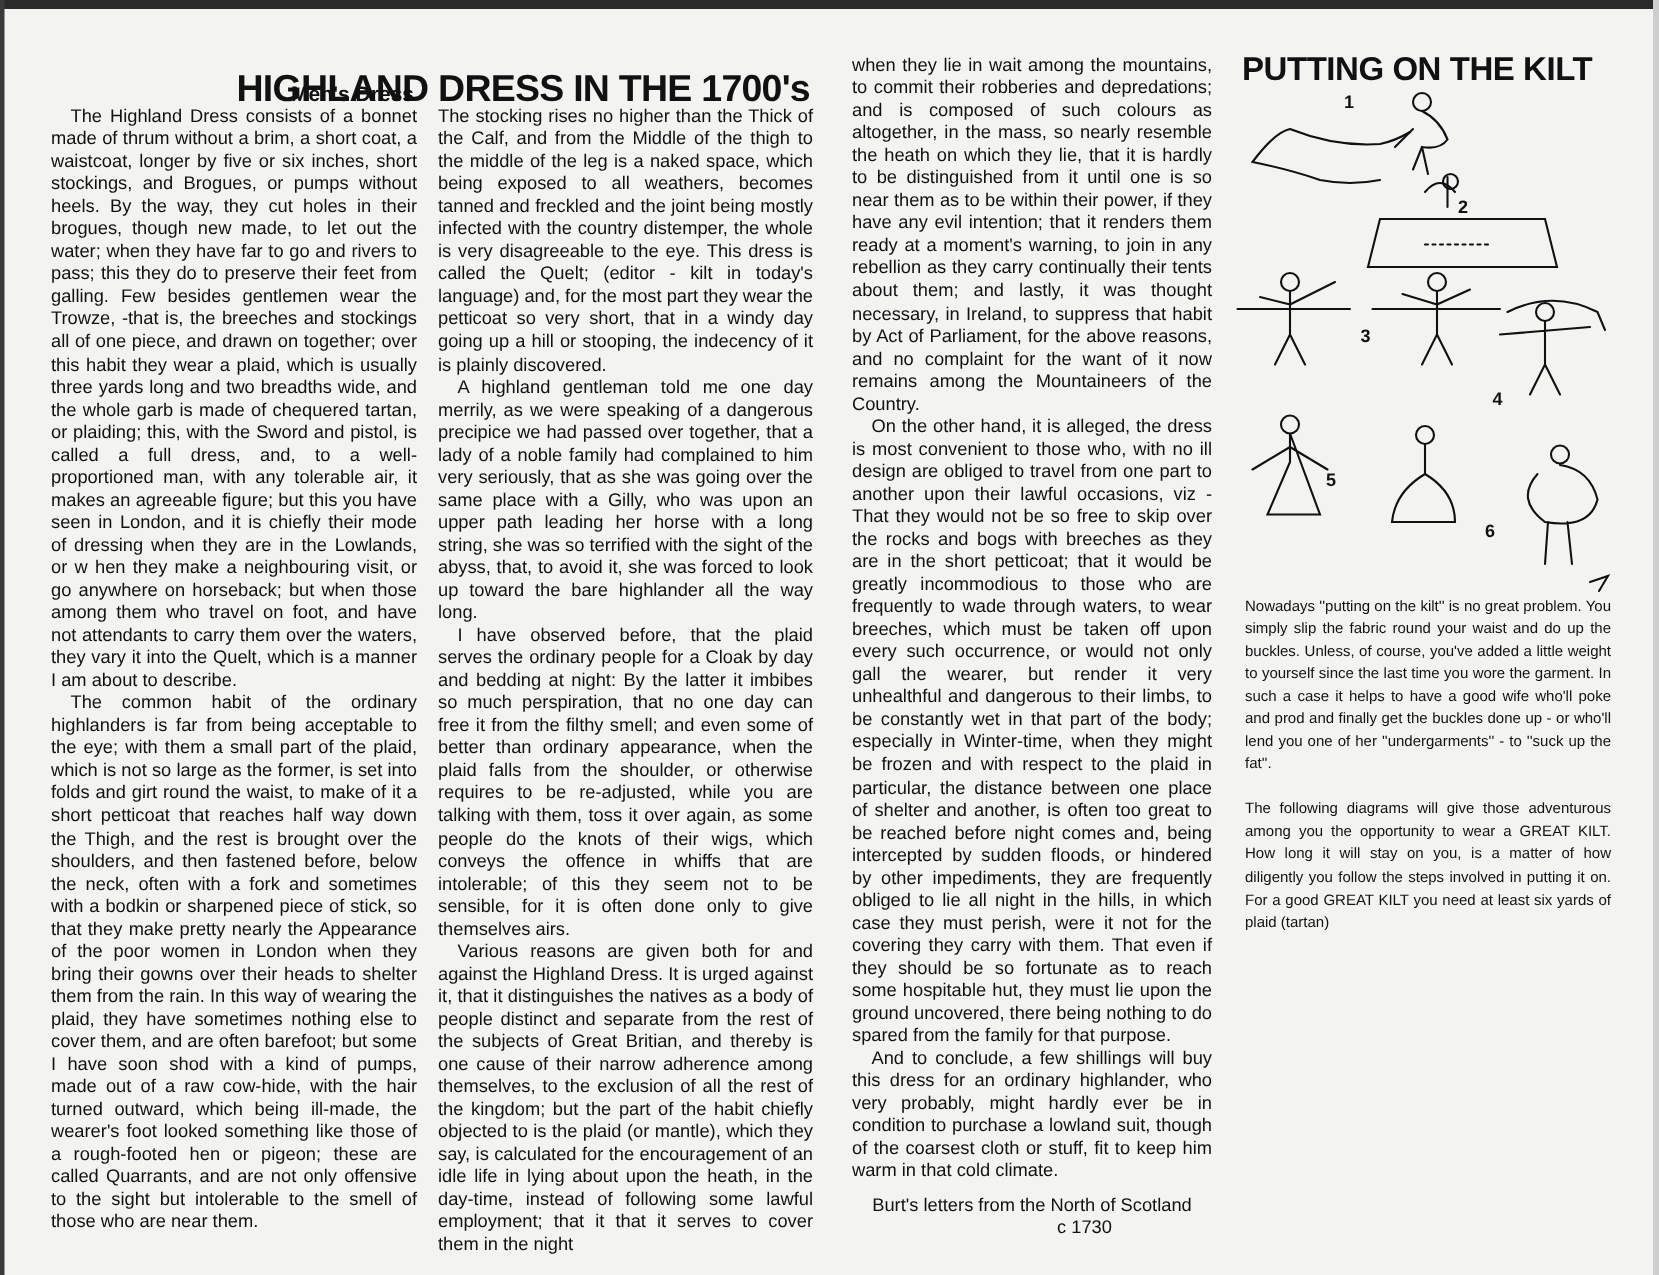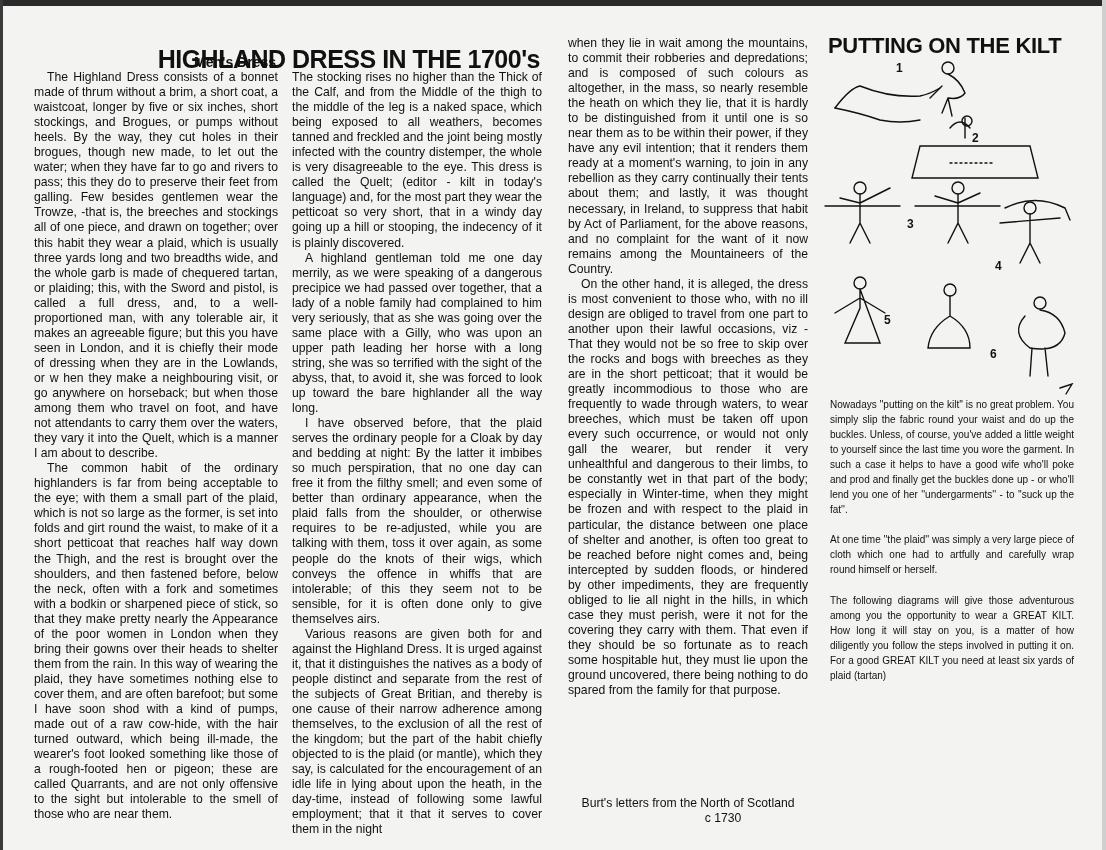--- a/index.html
+++ b/index.html
@@ -48,20 +48,21 @@
 <div class="col" id="col2">
   <p class="noindent">The stocking rises no higher than the Thick of the Calf, and from the Middle of the thigh to the middle of the leg is a naked space, which being exposed to all weathers, becomes tanned and freckled and the joint being mostly infected with the country distemper, the whole is very disagreeable to the eye. This dress is called the Quelt; (editor - kilt in today's language) and, for the most part they wear the petticoat so very short, that in a windy day going up a hill or stooping, the indecency of it is plainly discovered.</p>
   <p>A highland gentleman told me one day merrily, as we were speaking of a dangerous precipice we had passed over together, that a lady of a noble family had complained to him very seriously, that as she was going over the same place with a Gilly, who was upon an upper path leading her horse with a long string, she was so terrified with the sight of the abyss, that, to avoid it, she was forced to look up toward the bare highlander all the way long.</p>
   <p>I have observed before, that the plaid serves the ordinary people for a Cloak by day and bedding at night: By the latter it imbibes so much perspiration, that no one day can free it from the filthy smell; and even some of better than ordinary appearance, when the plaid falls from the shoulder, or otherwise requires to be re-adjusted, while you are talking with them, toss it over again, as some people do the knots of their wigs, which conveys the offence in whiffs that are intolerable; of this they seem not to be sensible, for it is often done only to give themselves airs.</p>
   <p>Various reasons are given both for and against the Highland Dress. It is urged against it, that it distinguishes the natives as a body of people distinct and separate from the rest of the subjects of Great Britian, and thereby is one cause of their narrow adherence among themselves, to the exclusion of all the rest of the kingdom; but the part of the habit chiefly objected to is the plaid (or mantle), which they say, is calculated for the encouragement of an idle life in lying about upon the heath, in the day-time, instead of following some lawful employment; that it that it serves to cover them in the night</p>
 </div>
 
 <div class="col" id="col3">
   <p class="noindent">when they lie in wait among the mountains, to commit their robberies and depredations; and is composed of such colours as altogether, in the mass, so nearly resemble the heath on which they lie, that it is hardly to be distinguished from it until one is so near them as to be within their power, if they have any evil intention; that it renders them ready at a moment's warning, to join in any rebellion as they carry continually their tents about them; and lastly, it was thought necessary, in Ireland, to suppress that habit by Act of Parliament, for the above reasons, and no complaint for the want of it now remains among the Mountaineers of the Country.</p>
   <p>On the other hand, it is alleged, the dress is most convenient to those who, with no ill design are obliged to travel from one part to another upon their lawful occasions, viz - That they would not be so free to skip over the rocks and bogs with breeches as they are in the short petticoat; that it would be greatly incommodious to those who are frequently to wade through waters, to wear breeches, which must be taken off upon every such occurrence, or would not only gall the wearer, but render it very unhealthful and dangerous to their limbs, to be constantly wet in that part of the body; especially in Winter-time, when they might be frozen and with respect to the plaid in particular, the distance between one place of shelter and another, is often too great to be reached before night comes and, being intercepted by sudden floods, or hindered by other impediments, they are frequently obliged to lie all night in the hills, in which case they must perish, were it not for the covering they carry with them. That even if they should be so fortunate as to reach some hospitable hut, they must lie upon the ground uncovered, there being nothing to do spared from the family for that purpose.</p>
+  <p>And to conclude, a few shillings will buy this dress for an ordinary highlander, who very probably, might hardly ever be in condition to purchase a lowland suit, though of the coarsest cloth or stuff, fit to keep him warm in that cold climate.</p>
 </div>
 
 <div class="credit">
   <div class="src">Burt's letters from the North of Scotland</div>
   <div class="yr">c 1730</div>
 </div>
 
 <h2 class="kilt-title" style="margin:0;">PUTTING ON THE KILT</h2>
 
 <div class="diagram">
@@ -101,15 +102,14 @@
       <text x="87" y="170">3</text>
       <text x="175" y="212">4</text>
       <text x="64" y="266">5</text>
       <text x="170" y="300">6</text>
     </g>
   </svg>
 </div>
 
 <div class="kcol">
   <p>Nowadays ''putting on the kilt'' is no great problem. You simply slip the fabric round your waist and do up the buckles. Unless, of course, you've added a little weight to yourself since the last time you wore the garment. In such a case it helps to have a good wife who'll poke and prod and finally get the buckles done up - or who'll lend you one of her ''undergarments'' - to ''suck up the fat''.</p>
-  <p>At one time ''the plaid'' was simply a very large piece of cloth which one had to artfully and carefully wrap round himself or herself.</p>
   <p style="margin-bottom:0;">The following diagrams will give those adventurous among you the opportunity to wear a GREAT KILT. How long it will stay on you, is a matter of how diligently you follow the steps involved in putting it on. For a good GREAT KILT you need at least six yards of plaid (tartan)</p>
 </div>
 
 </body></html>

